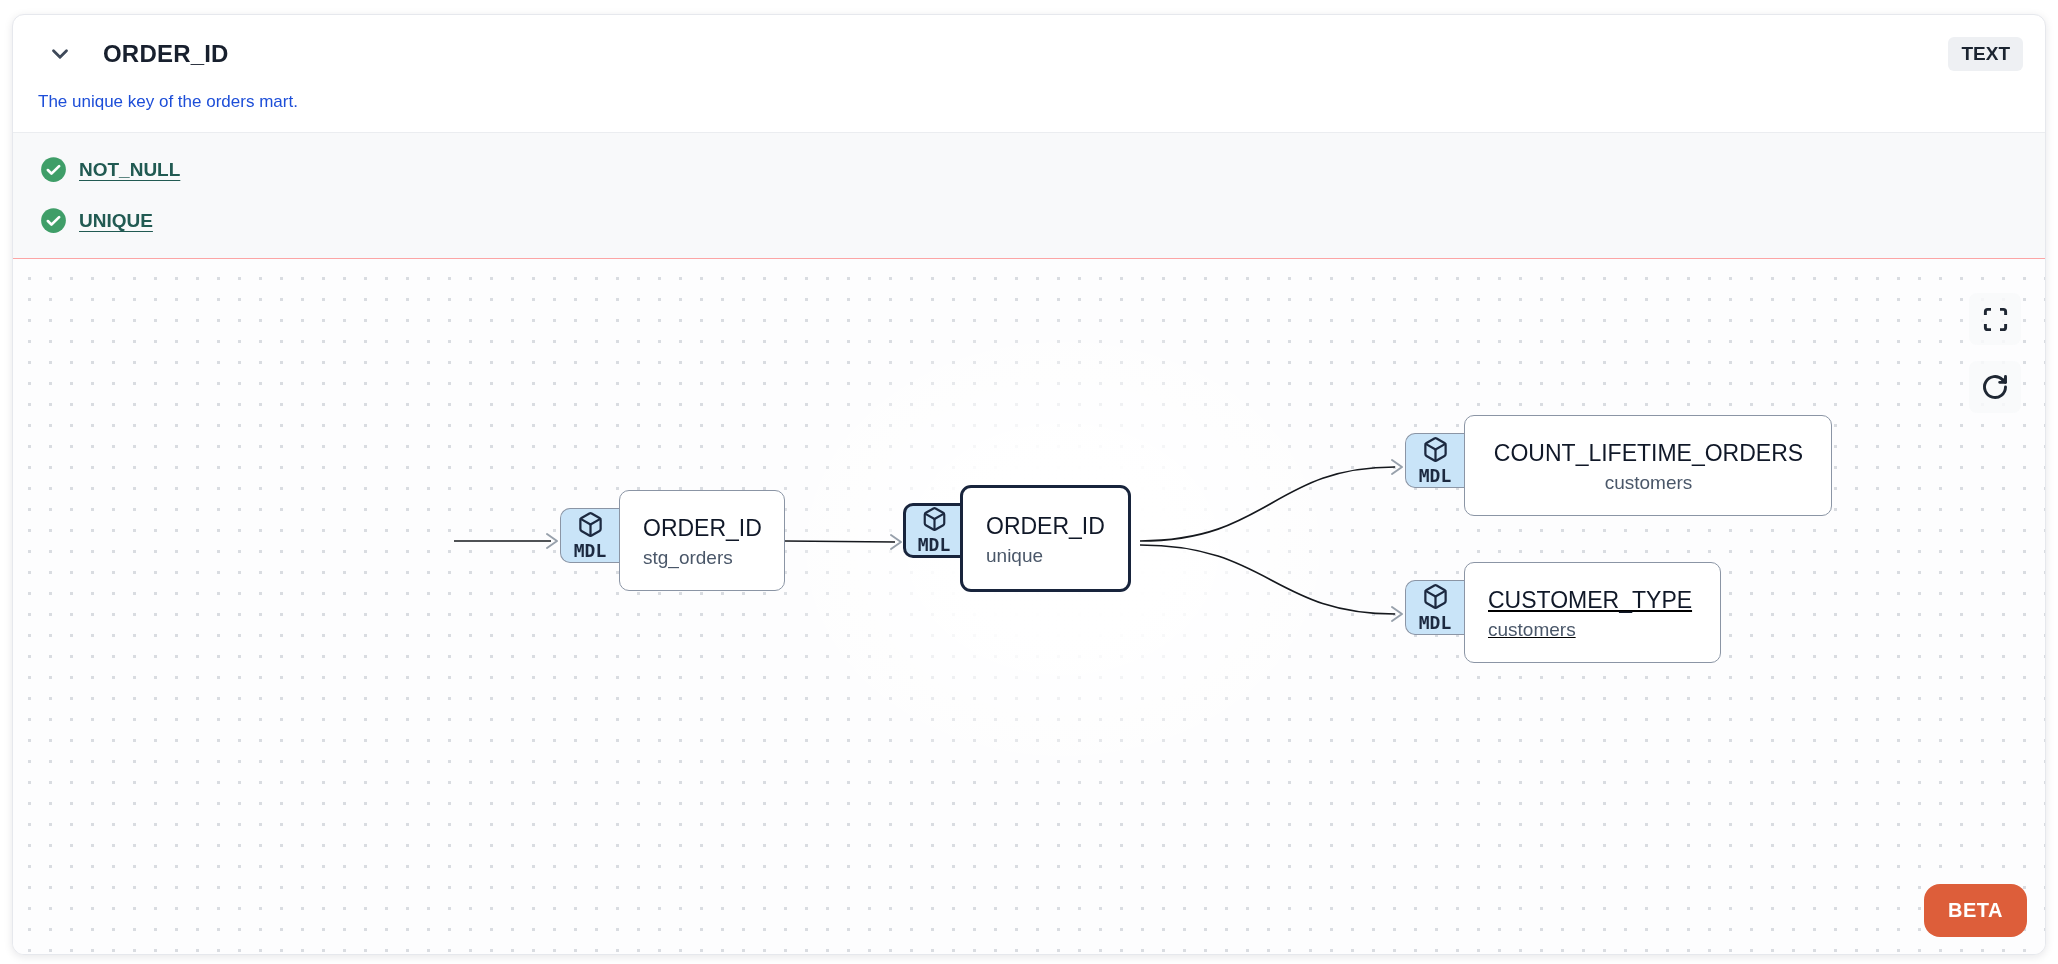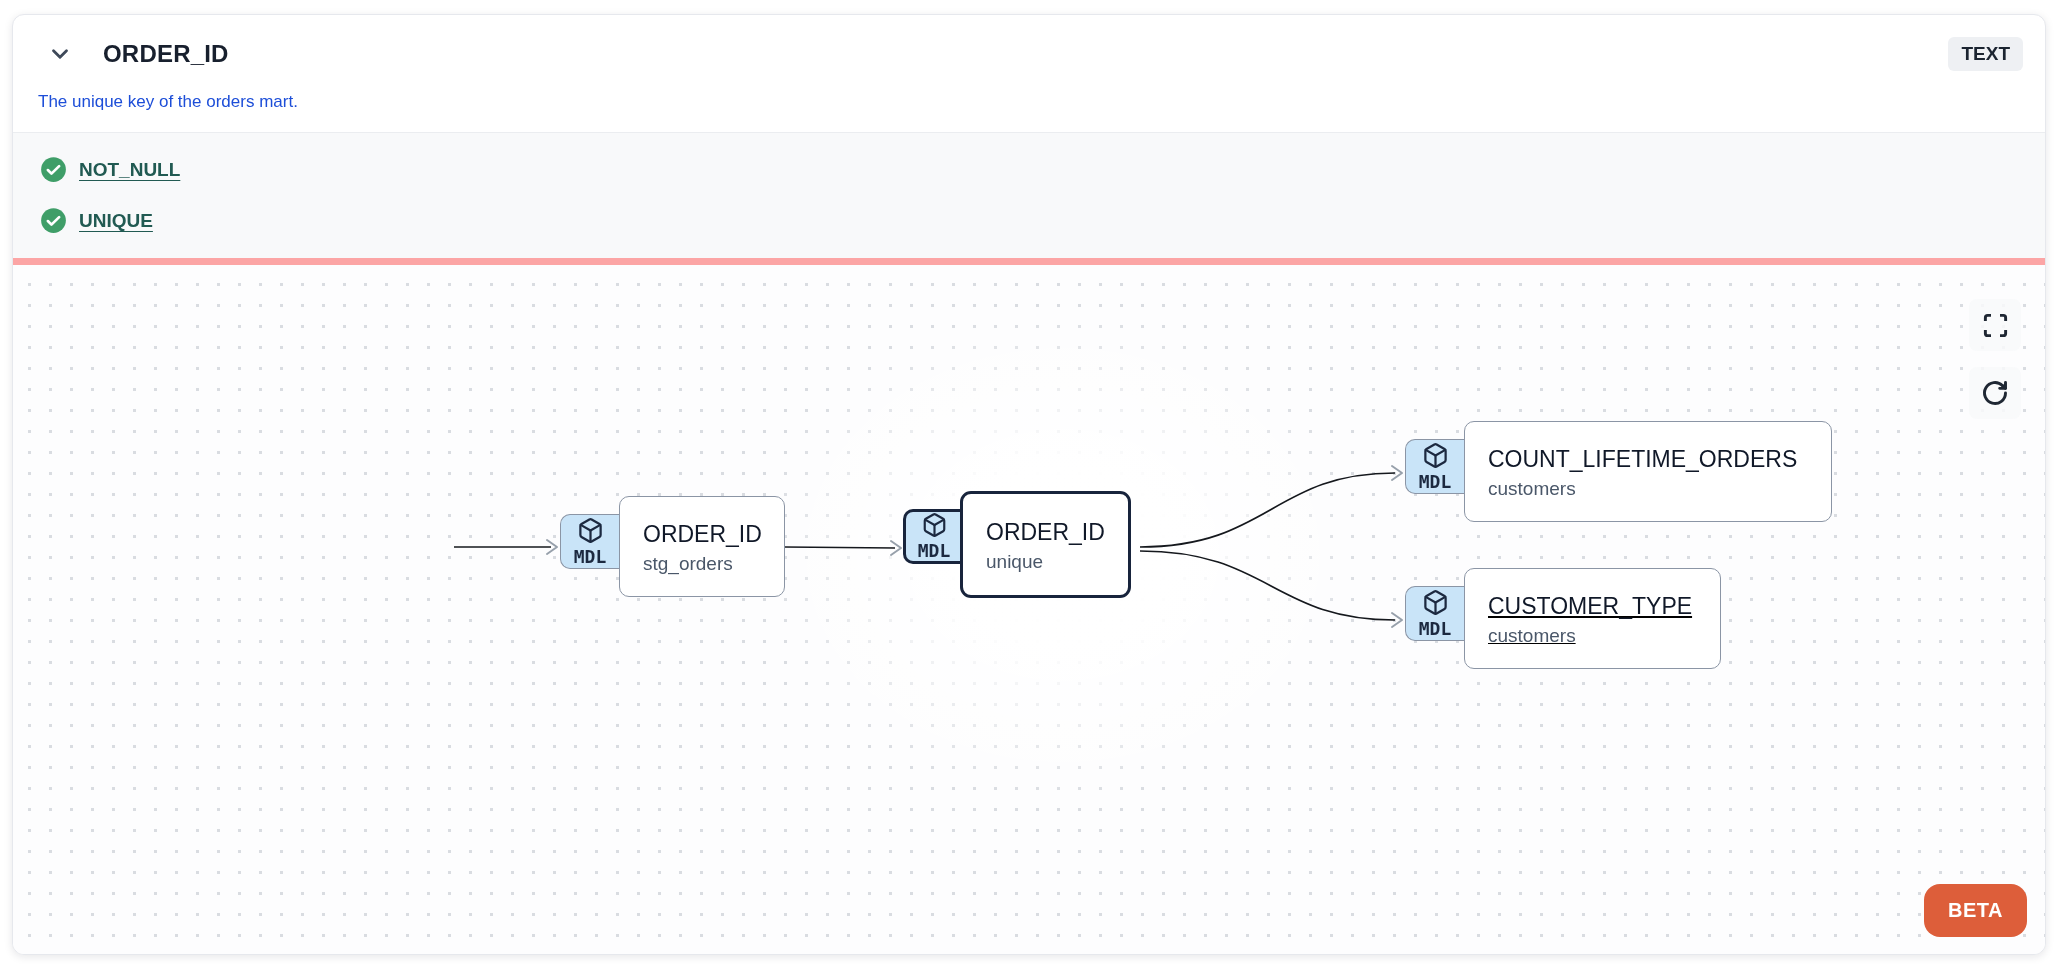--- a/index.html
+++ b/index.html
@@ -16,21 +16,21 @@
   .card-header { padding:22px 22px 20px 15px; }
   .title-row { display:flex; align-items:center; padding-left:17px; }
   .chev-btn { width:30px; height:30px; border:none; background:transparent; cursor:pointer;
               display:flex; align-items:center; justify-content:center; color:#3f4a5a; }
   .page-title { margin-left:28px; font-size:24px; font-weight:700; color:#18202e; letter-spacing:.2px; }
   .type-badge { margin-left:auto; background:#eef0f3; color:#1b2430; font-size:19px; font-weight:600;
                 padding:6px 13px; border-radius:6px; }
   .descr { margin-top:21px; font-size:17px; color:#1d4ed8;margin-left:10px; }
 
   
-  .tests { background:#f8f9fa; border-top:1px solid #ebedf0; border-bottom:7px solid #fca5a5;
+  .tests { background:#f8f9fa; border-top:1px solid #ebedf0; border-bottom:1px solid #fca5a5;
            padding:23px 24px 24px 27px; display:flex; flex-direction:column; gap:24px; }
   .test-row { display:flex; align-items:center; gap:12px; }
   .test-link { font-size:19px; font-weight:600; color:#215a52; text-decoration:underline;
                text-underline-offset:4px; cursor:pointer; }
 
   
   .canvas { position:relative; flex:1; overflow:hidden;
     background-color:#fdfdfe;
     background-image:radial-gradient(#d9dce1 1.6px, transparent 1.6px);
     background-size:21px 21px; background-position:6px 9px; }
@@ -51,21 +51,21 @@
   .badge-mdl { background:#c9e4f8; }
   .nbox { margin-left:0; background:#fff; border:1px solid #8b95a5; border-radius:10px;
           min-height:101px; padding:15px 22px 12px 23px; display:flex; flex-direction:column;
           justify-content:center; gap:5px; white-space:nowrap; position:relative; z-index:2; }
   .ntitle { font-size:23px; font-weight:500; color:#101828; }
   .nsub { font-size:19px; color:#4a5769; }
 
   .node-src       { left:164px; top:228px; }  .node-src .nbox      { min-width:218px; }
   .node-stg       { left:547px; top:231px; }  .node-stg .nbox      { min-width:165px; }
   .node-orders    { left:890px; top:226px; }  .node-orders .nbox   { min-width:171px; }
-  .node-count     { left:1392px; top:156px; } .node-count .nbox    { min-width:368px; }
+  .node-count     { left:1392px; top:156px; } .node-count .nbox    { min-width:368px;text-align:center; }
   .node-customer  { left:1392px; top:303px; } .node-customer .nbox { min-width:257px;text-decoration:underline; }
 
   .node.selected .nbadge { border:3px solid #18243c; border-right:none; }
   .node.selected .nbox   { border:3px solid #18243c; min-height:107px; border-radius:11px; margin-left:-2px; }
 
   
   .controls { position:absolute; right:24px; top:34px; display:flex; flex-direction:column; gap:16px; }
   .ctrl-btn { width:52px; height:52px; border:none; border-radius:8px; background:rgba(248,249,250,.85);
               display:flex; align-items:center; justify-content:center; cursor:pointer; color:#1f2733; }
 

